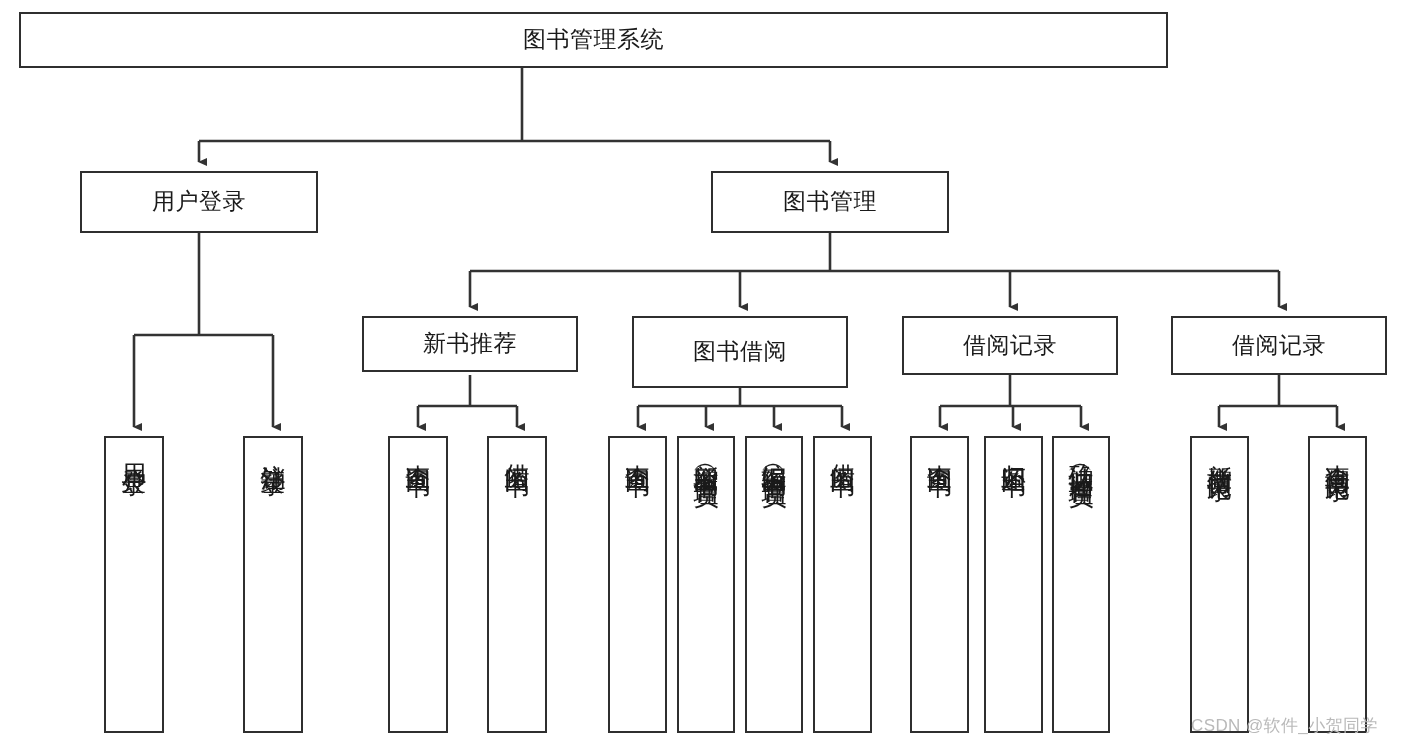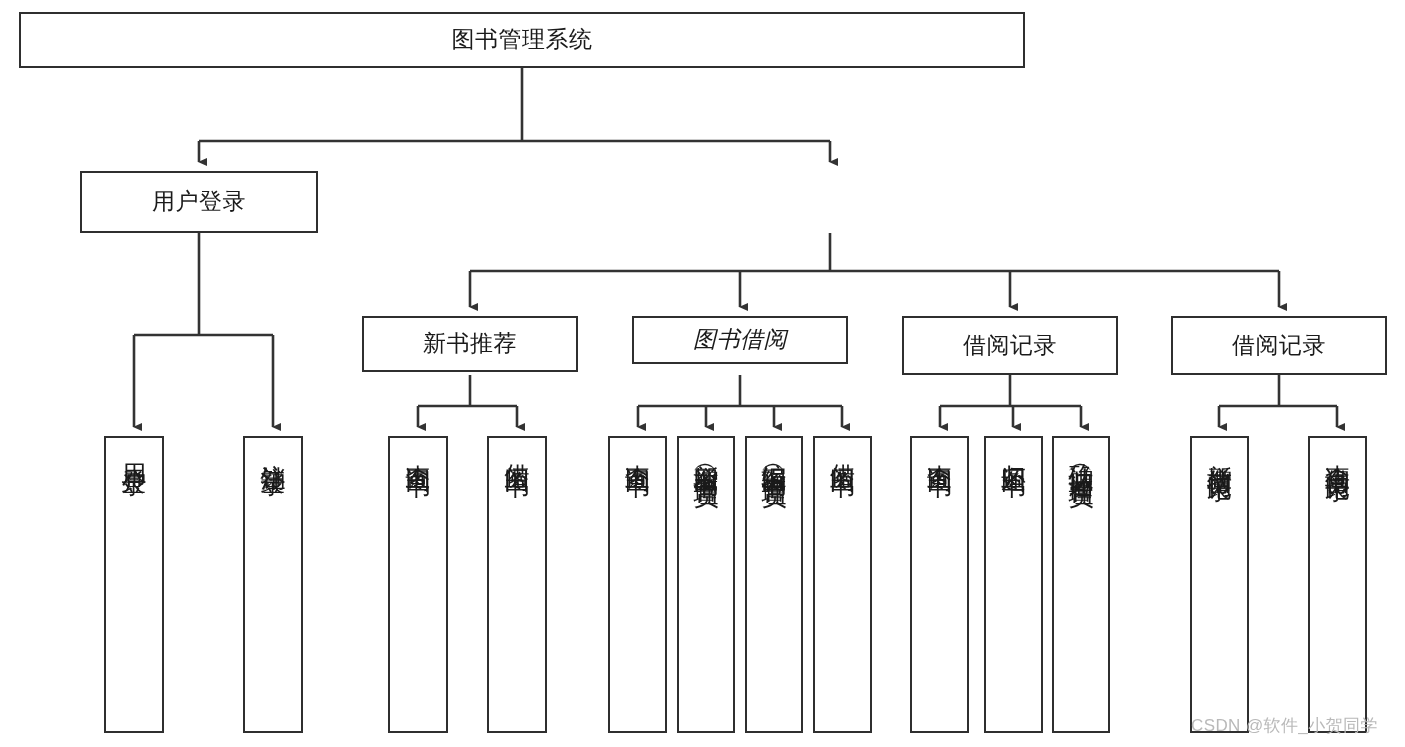--- a/index.html
+++ b/index.html
@@ -116,32 +116,35 @@
       <path d="M1013,406 L1013,427" marker-end="url(#arrowhead)"></path>
       <path d="M1081,406 L1081,427" marker-end="url(#arrowhead)"></path>
 
       <path d="M1279,375 L1279,406"></path>
       <path d="M1219,406 L1337,406"></path>
       <path d="M1219,406 L1219,427" marker-end="url(#arrowhead)"></path>
       <path d="M1337,406 L1337,427" marker-end="url(#arrowhead)"></path>
     </g>
   </svg>
 
-  <div class="node root horizontal" style="left:19px; top:12px; width:1006px; height:56px;">
+  <div class="node root horizontal" style="left:19px; top:12px; width:1149px; height:56px;">
     <span class="node-label">图书管理系统</span>
   </div>
 
   <div class="node horizontal" style="left:80px; top:171px; width:238px; height:62px;">
     <span class="node-label">用户登录</span>
   </div>
+  <div class="node horizontal" style="left:711px; top:171px; width:238px; height:62px;">
+    <span class="node-label">图书管理</span>
+  </div>
 
   <div class="node horizontal" style="left:362px; top:316px; width:216px; height:56px;">
     <span class="node-label">新书推荐</span>
   </div>
-  <div class="node horizontal" style="left:632px; top:316px; width:216px; height:48px;font-style:italic;">
+  <div class="node horizontal" style="left:632px; top:316px; width:216px; height:72px;">
     <span class="node-label">图书借阅</span>
   </div>
   <div class="node horizontal" style="left:902px; top:316px; width:216px; height:59px;">
     <span class="node-label">借阅记录</span>
   </div>
   <div class="node horizontal" style="left:1171px; top:316px; width:216px; height:59px;justify-content:center;">
     <span class="node-label">借阅记录</span>
   </div>
 
   <div class="node vertical" style="left:104px; top:436px; width:60px; height:297px;">

